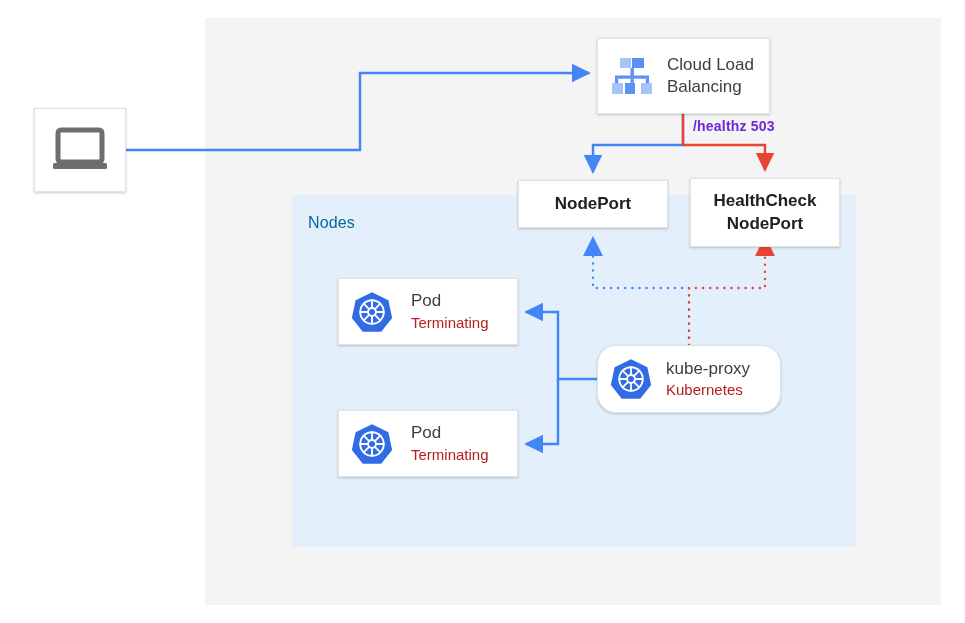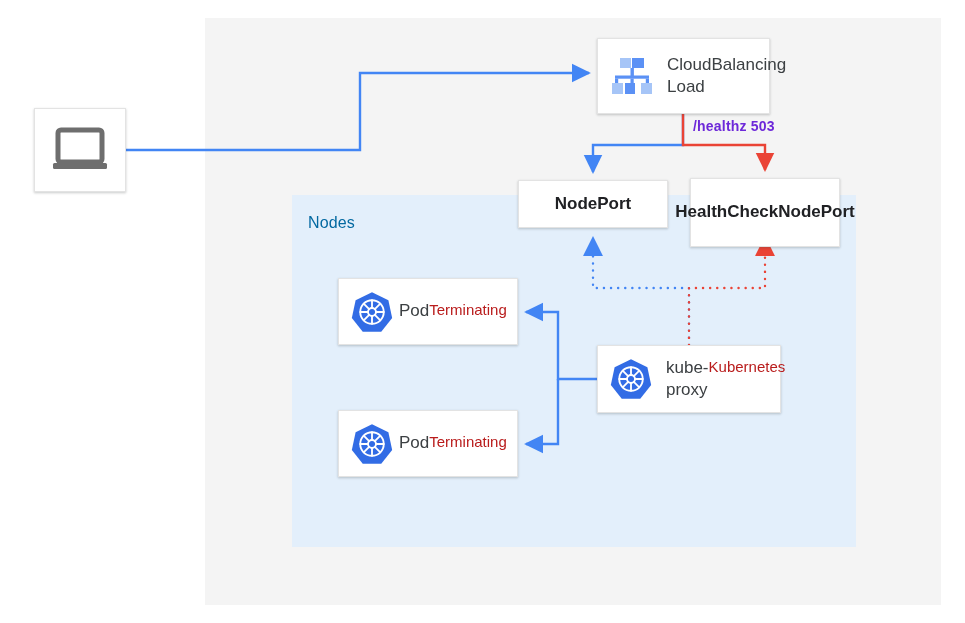--- a/index.html
+++ b/index.html
@@ -71,21 +71,21 @@
     line-height: 1.32;
   }
   .card-strong {
     font-size: 17px;
     font-weight: bold;
     color: #202124;
     line-height: 1.3;
   }
   .card-text-block {
     display: flex;
-    flex-direction: row;
+    flex-direction: column;
   }
 
   
   #client-card {
     left: 34px; top: 108px; width: 92px; height: 84px;
     justify-content: center;
   }
   #clb-card {
     left: 597px; top: 38px; width: 173px; height: 76px;
     padding-left: 11px;
@@ -100,25 +100,26 @@
   }
 
   #pod1-card {
     left: 338px; top: 278px; width: 180px; height: 67px;
     padding-left: 12px;
   }
   #pod2-card {
     left: 338px; top: 410px; width: 180px; height: 67px;
     padding-left: 12px;
   }
-  #pod1-card .card-text-block, #pod2-card .card-text-block { margin-left: 6px; }
+  #pod1-card .card-text-block, #pod2-card .card-text-block { margin-left: 18px; }
 
   #kubeproxy-card {
     left: 597px; top: 345px; width: 184px; height: 68px;
     padding-left: 12px;
+    border-radius: 19px;
   }
   #kubeproxy-card .card-text-block { margin-left: 14px; }
 
   
   .icon-svg { display: block; }
 
   
   #wires {
     position: absolute;
     left: 0; top: 0;

